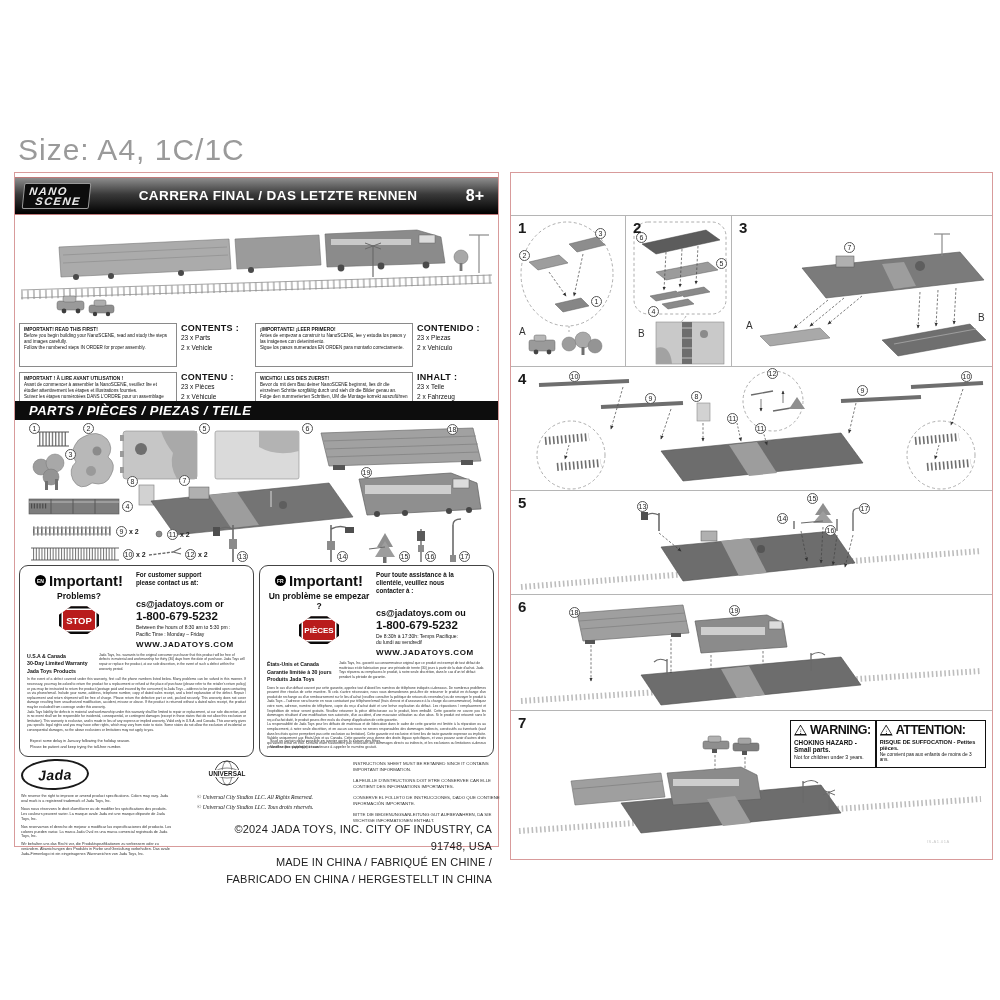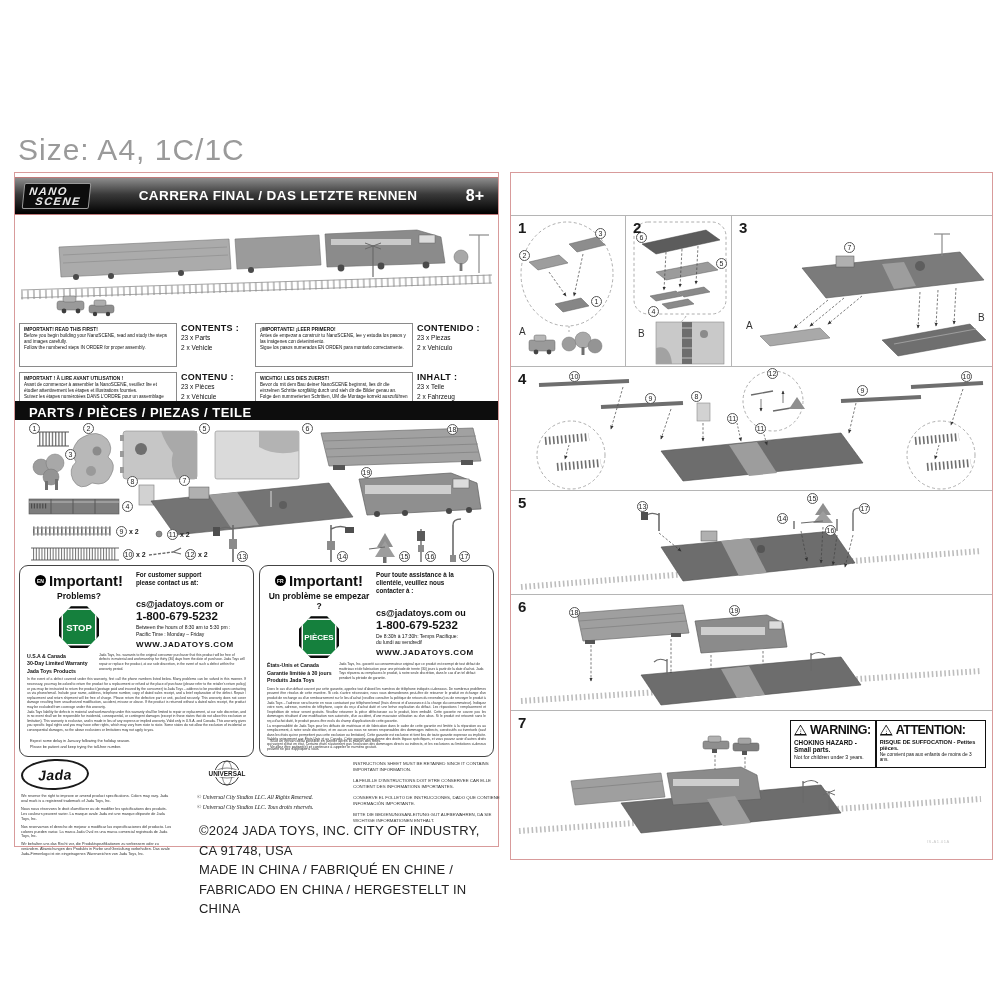--- a/index.html
+++ b/index.html
@@ -17,21 +17,21 @@
        display:flex;align-items:center;}
   .nano-logo{margin-left:8px;background:#0c0c0c;border:1px solid #9a9a9a;border-radius:2px;
        padding:2px 8px 2px 5px;transform:skewX(-6deg);line-height:0.92;}
   .nano-logo span{display:block;font-weight:bold;font-style:italic;font-size:11px;
        color:#e8e8e8;letter-spacing:1.5px;text-shadow:0.6px 0.6px 0 #000,-0.4px -0.4px 0 #555;}
   .nano-logo span:last-child{margin-left:7px;}
   .hdr-title{flex:1;text-align:center;color:#fff;font-weight:bold;font-size:13.5px;line-height:1.2;letter-spacing:0.4px;}
   .age{margin-right:14px;color:#fff;font-weight:bold;font-size:16px;}
   .banner{position:absolute;left:0;right:0;height:19px;background:#0d0d0d;color:#fff;
        display:flex;align-items:center;font-weight:bold;font-size:13px;letter-spacing:0.5px;}
-  .banner.italic{align-items:flex-end;}
+  .banner.italic{font-style:italic;}
   .hdr-assembly{position:absolute;left:0;right:0;top:4px;height:34px;background:#0c0c0c;
        border-top:1px solid #c07a7a;display:flex;align-items:center;color:#fff;font-weight:bold;
        font-size:14.5px;letter-spacing:0.4px;padding-left:18px;box-sizing:border-box;}
 
   
   .info-grid{position:absolute;left:4px;right:4px;top:150px;display:grid;
        grid-template-columns:158px 70px 158px 71px;grid-column-gap:4px;grid-row-gap:5px;}
   .ibox{border:1px solid #8a8a8a;background:#fff;padding:3px 4px;height:36px;overflow:hidden;}
   .ibox h4{margin:0 0 1px 0;font-size:4.8px;font-weight:bold;}
   .ibox p{margin:0;font-size:4.6px;line-height:1.35;white-space:pre-line;}
@@ -50,21 +50,21 @@
 
   
   .support-row{position:absolute;left:4px;right:4px;top:392px;height:192px;display:flex;gap:5px;}
   .sbox{flex:1;border:1.2px solid #444;border-radius:9px;padding:5px 7px;box-sizing:border-box;position:relative;}
   .sbox .toprow{display:flex;}
   .sbox .leftcol{width:104px;text-align:center;}
   .badge{display:inline-flex;width:11px;height:11px;border-radius:50%;background:#000;color:#fff;
       font-size:5px;font-weight:bold;align-items:center;justify-content:center;vertical-align:middle;margin-right:3px;}
   .imp-title{display:inline;font-size:15px;font-weight:bold;vertical-align:middle;}
   .imp-sub{font-size:8.5px;font-weight:bold;margin-top:2px;}
-  .octagon{width:40px;height:42px;margin:5px auto 0 auto;background:#15803d;color:#fff;
+  .octagon{width:40px;height:28px;margin:5px auto 0 auto;background:#b91c1c;color:#fff;
       display:flex;align-items:center;justify-content:center;font-weight:bold;font-size:9.5px;
       clip-path:polygon(30% 0,70% 0,100% 30%,100% 70%,70% 100%,30% 100%,0 70%,0 30%);
       box-shadow:inset 0 0 0 2.5px #0a0a0a, inset 0 0 0 4px #fff;}
   .rightcol{flex:1;padding-left:5px;}
   .contact-intro{font-size:6.3px;font-weight:bold;white-space:pre-line;line-height:1.3;}
   .email{font-size:9px;font-weight:bold;margin-top:12px;}
   .phone{font-size:11.5px;font-weight:bold;margin-top:1px;}
   .hours{font-size:5px;white-space:pre-line;line-height:1.35;margin-top:2px;}
   .website{font-size:8px;font-weight:bold;letter-spacing:0.6px;margin-top:2px;}
   .warr{display:flex;margin-top:4px;}
@@ -77,21 +77,21 @@
   .footer{position:absolute;left:6px;right:6px;top:586px;height:84px;font-size:3.8px;}
   .jada-oval{width:64px;height:27px;border:2.2px solid #1a1a1a;border-radius:50%;display:flex;
       align-items:center;justify-content:center;font-weight:bold;font-style:italic;font-size:14px;
       letter-spacing:0.5px;transform:rotate(-2deg);}
   .jnotes{width:152px;margin-top:4px;}
   .jnotes p{margin:0 0 3px 0;font-size:3.8px;line-height:1.3;color:#333;}
   .fcol-mid{position:absolute;left:176px;top:0;width:150px;text-align:left;}
   .uni-lines{font-family:"Liberation Serif",serif;font-style:italic;font-size:5.6px;line-height:1.7;margin-top:4px;}
   .fcol-right{position:absolute;left:332px;top:2px;width:147px;}
   .fcol-right p{margin:0 0 5px 0;font-size:4.4px;line-height:1.35;color:#333;}
-  .copyright{position:absolute;left:178px;top:62px;font-size:13px;line-height:1.5;color:#222;letter-spacing:0.2px;}
+  .copyright{position:absolute;left:198px;top:62px;font-size:11px;line-height:1.5;color:#222;letter-spacing:0.2px;text-align:right;}
 
   
   .steps{position:absolute;left:0;right:0;top:42px;bottom:0;}
   .srow{position:absolute;left:0;right:0;border-top:1px solid #b5b5b5;box-sizing:border-box;}
   .scell{position:absolute;top:0;bottom:0;border-right:1px solid #b5b5b5;box-sizing:border-box;}
   .stepnum{position:absolute;left:7px;top:3px;font-size:15px;font-weight:bold;color:#1a1a1a;z-index:4;}
   .warnwrap{position:absolute;left:279px;top:9px;width:196px;height:48px;display:flex;z-index:5;background:#fff;}
   .wbox{border:1.2px solid #111;box-sizing:border-box;padding:2px 3px;position:relative;}
   .wbox.first{width:96px;border-right-width:0.6px;}
   .wbox.second{width:124px;border-left-width:0.6px;}

